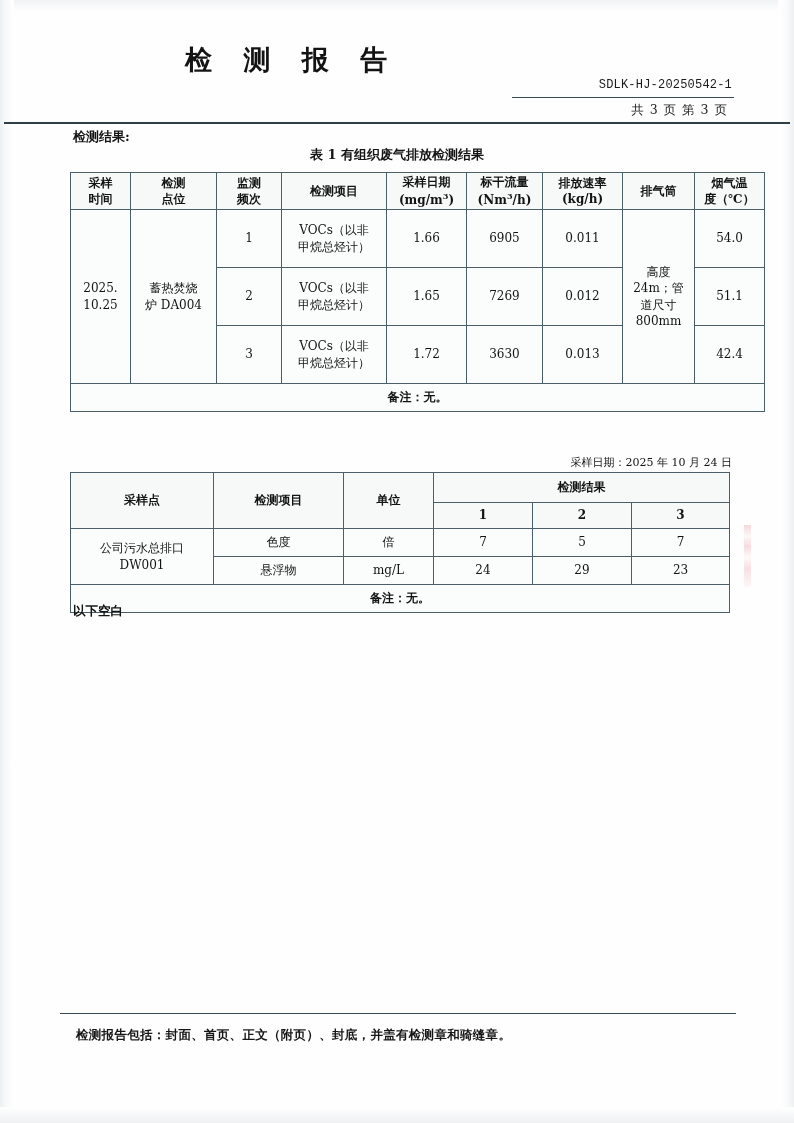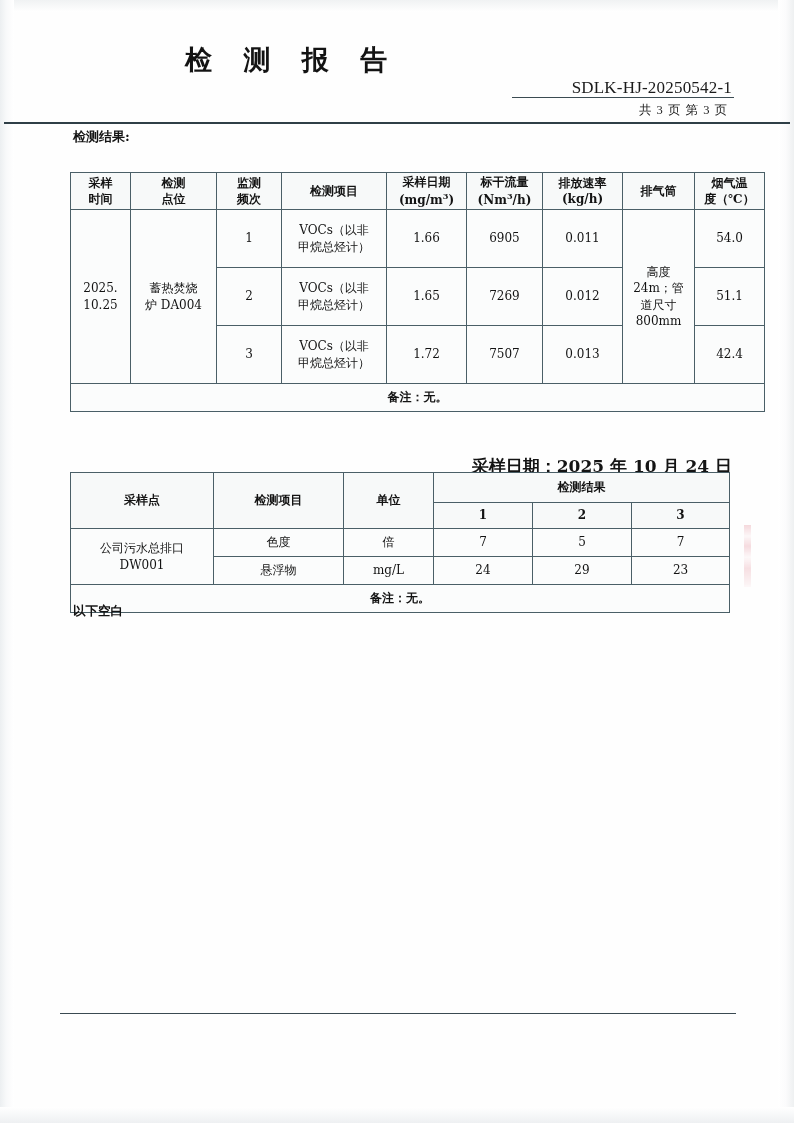--- a/index.html
+++ b/index.html
@@ -62,43 +62,42 @@
     font-weight: 700;
     letter-spacing: 11px;
     color: #131313;
     font-family: "DejaVu Serif", "Liberation Serif", serif;
   }
 
   .report-no {
     position: absolute;
     right: 62px;
     top: 78px;
-    font-size: 17px;
+    font-size: 12px;
     letter-spacing: 0.2px;
     color: #1b1b1b;
-    font-family: Liberation Serif, serif;
+    font-family: Liberation Mono, monospace;
   }
 
   .no-rule {
     position: absolute;
     right: 60px;
     top: 97px;
     width: 222px;
     height: 0;
     border-top: 1.3px solid #3b4b52;
   }
 
   .page-count {
     position: absolute;
     right: 66px;
     top: 102px;
     font-size: 12.5px;
     letter-spacing: 1px;
     color: #1b1b1b;
-    font-family: Liberation Serif, serif;
   }
 
   .header-rule {
     position: absolute;
     left: 4px;
     right: 4px;
     top: 122px;
     height: 0;
     border-top: 2px solid #2f3f47;
   }
@@ -122,23 +121,22 @@
     text-align: center;
     left: 0;
   }
   .cap1 { top: 146px; }
   .cap2 { top: 435px; }
 
   .sample-date {
     position: absolute;
     right: 62px;
     top: 455px;
-    font-size: 17px;
+    font-size: 11px;
     color: #141414;
-    font-weight: bold;
   }
 
   
   table.rpt {
     position: absolute;
     border-collapse: collapse;
     table-layout: fixed;
     background: #fdfdfd;
   }
   table.rpt td {
@@ -222,20 +220,21 @@
   <div class="edge-bottom"></div>
 
   <div class="doc-title">检 测 报 告</div>
   <div class="report-no">SDLK-HJ-20250542-1</div>
   <div class="no-rule"></div>
   <div class="page-count">共 3 页   第 3 页</div>
   <div class="header-rule"></div>
 
   <div class="results-label">检测结果:</div>
 
+  <div class="table-caption cap1">表 1  有组织废气排放检测结果</div>
 
   <table class="rpt" id="table1">
     <colgroup>
       <col style="width:60px">
       <col style="width:86px">
       <col style="width:65px">
       <col style="width:105px">
       <col style="width:80px">
       <col style="width:76px">
       <col style="width:80px">
@@ -314,21 +313,21 @@
         <td>51.1</td>
       </tr>
 
       <tr style="height:58px">
         <td>3</td>
         <td>
           <span>VOCs（以非</span><br>
           <span>甲烷总烃计）</span>
         </td>
         <td>1.72</td>
-        <td>7507</td>
+        <td>3630</td>
         <td>0.013</td>
         <td>42.4</td>
       </tr>
 
       <tr style="height:28px">
         <td class="note" colspan="9">备注：无。</td>
       </tr>
     </tbody>
   </table>
 
@@ -379,14 +378,15 @@
         <td class="note" colspan="6">备注：无。</td>
       </tr>
     </tbody>
   </table>
 
   <div class="blank-note">以下空白</div>
 
   <div class="seal-smudge"></div>
 
   <div class="footer-rule"></div>
+  <div class="footer-text">检测报告包括：封面、首页、正文（附页）、封底，并盖有检测章和骑缝章。</div>
 
 </div>
 
 </body></html>

